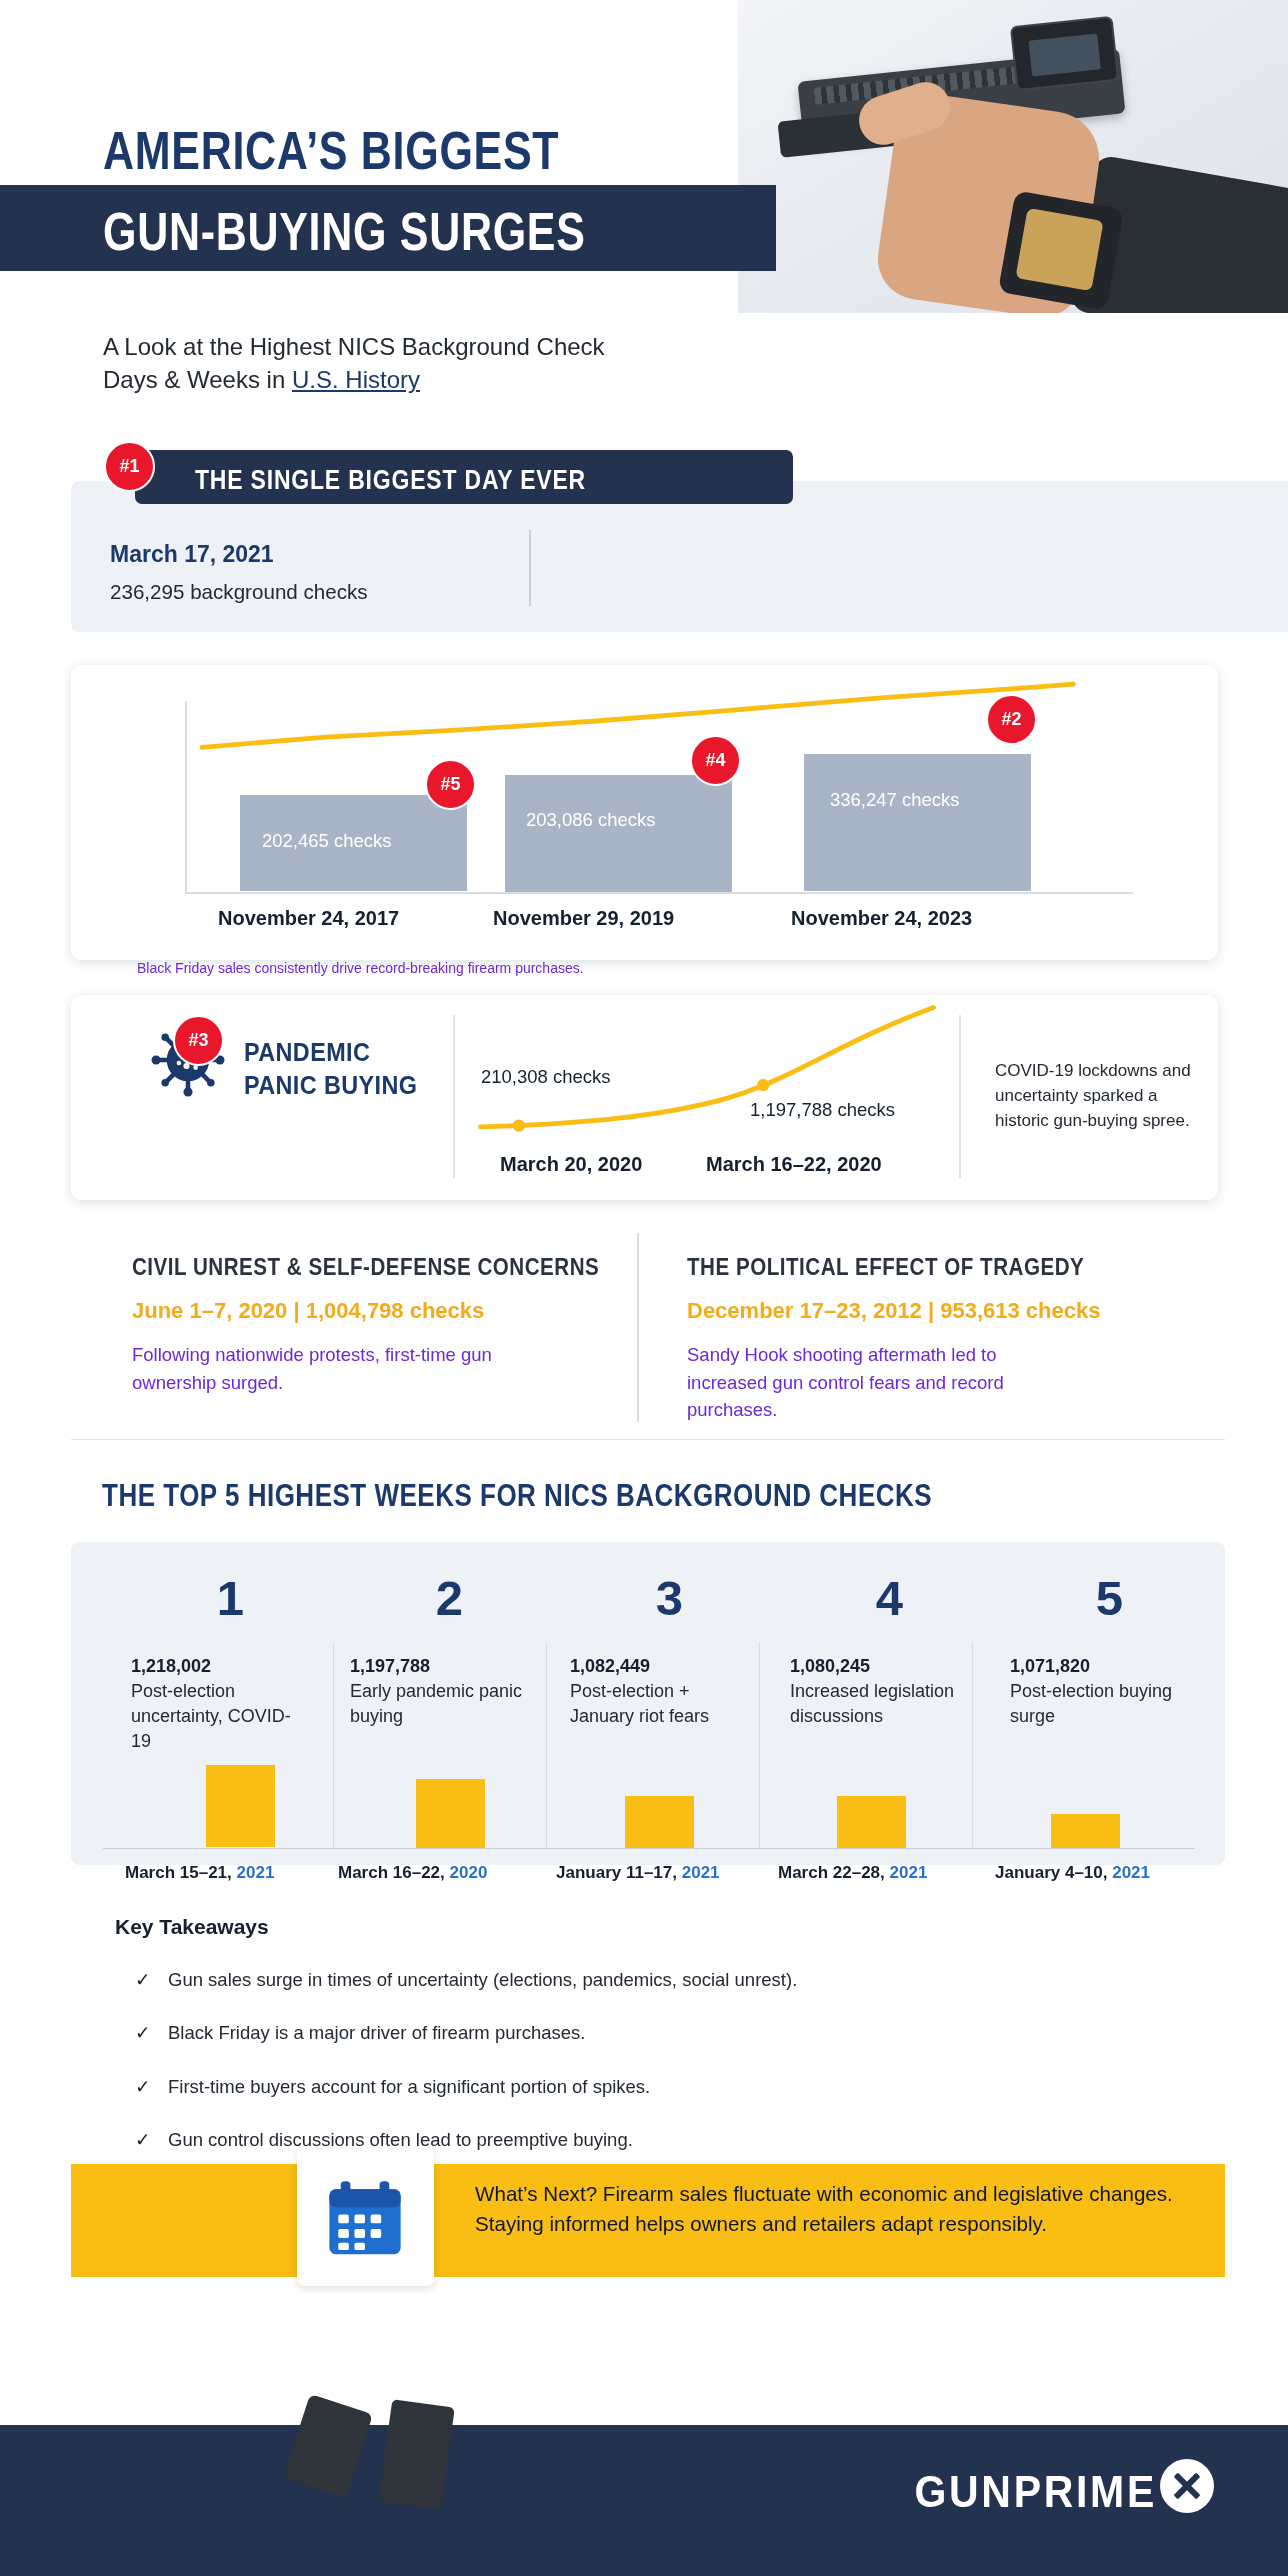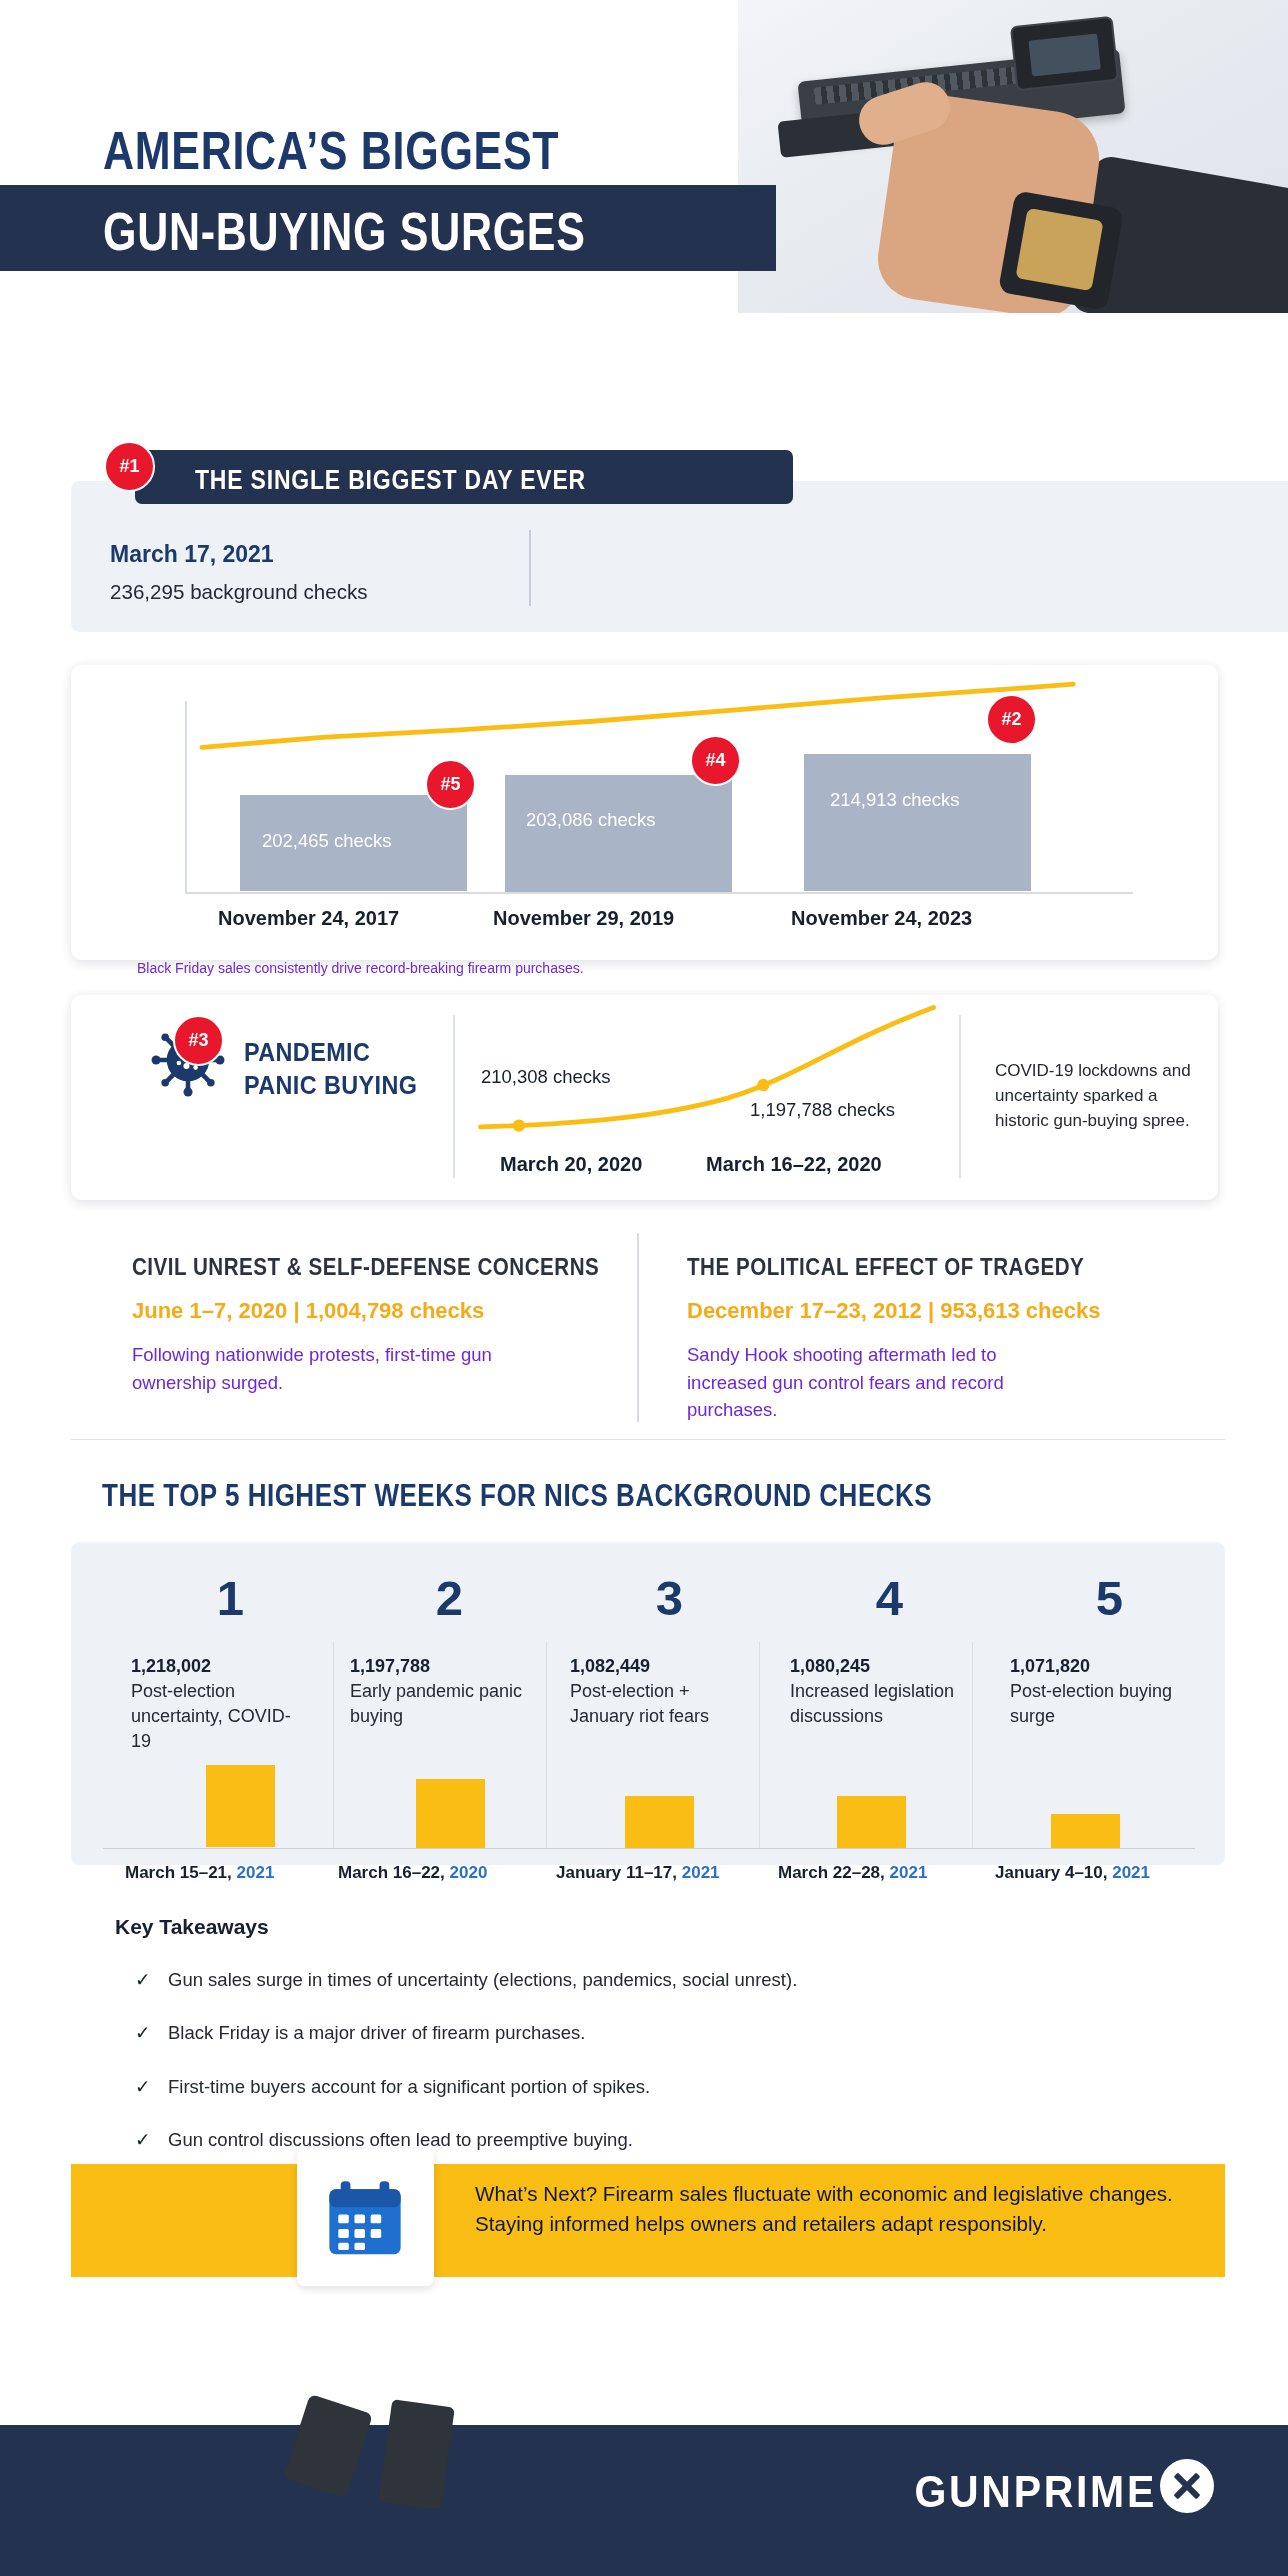--- a/index.html
+++ b/index.html
@@ -592,40 +592,44 @@
       <div class="hand"></div>
       <div class="hand-thumb"></div>
       <div class="watch"></div>
       <div class="watch-face"></div>
     </div>
   </div>
   <div class="navy-band"></div>
   <div class="title-1">AMERICA’S BIGGEST</div>
   <div class="title-2">GUN-BUYING SURGES</div>
 
+  <div class="subtitle">
+    <span>A Look at the Highest NICS Background Check</span><br>
+    <span>Days &amp; Weeks in </span><span class="u">U.S. History</span>
+  </div>
 
   <div class="s1-bg"></div>
   <div class="s1-bar"></div>
   <div class="s1-bar-text">THE SINGLE BIGGEST DAY EVER</div>
   <div class="badge" id="badge1">#1</div>
   <div class="s1-date">March 17, 2021</div>
   <div class="s1-sub">236,295 background checks</div>
   <div class="s1-div"></div>
 
   <div class="s2-card"></div>
   <div class="s2-axis-y"></div>
   <div class="s2-axis-x"></div>
 
   <div class="bf-bar" id="bfb1"></div>
   <div class="bf-bar" id="bfb2"></div>
   <div class="bf-bar" id="bfb3"></div>
 
   <div class="bf-bar-label" id="bfl1">202,465  checks</div>
   <div class="bf-bar-label" id="bfl2">203,086 checks</div>
-  <div class="bf-bar-label" id="bfl3">214,913 checks</div>
+  <div class="bf-bar-label" id="bfl3">336,247 checks</div>
 
   <svg style="position:absolute; left:71px; top:665px; width:1147px; height:295px;" viewBox="0 0 1670 430" width="1147" height="295">
     <polyline points="190,120 370,105 560,95 760,82 960,66 1180,48 1380,34 1460,28" fill="none" stroke="#f9bd14" stroke-width="7" stroke-linecap="round"></polyline>
   </svg>
 
   <div class="bf-date" id="bfd1">November 24, 2017</div>
   <div class="bf-date" id="bfd2">November 29, 2019</div>
   <div class="bf-date" id="bfd3">November 24, 2023</div>
 
   <div class="badge" id="badge5">#5</div>

